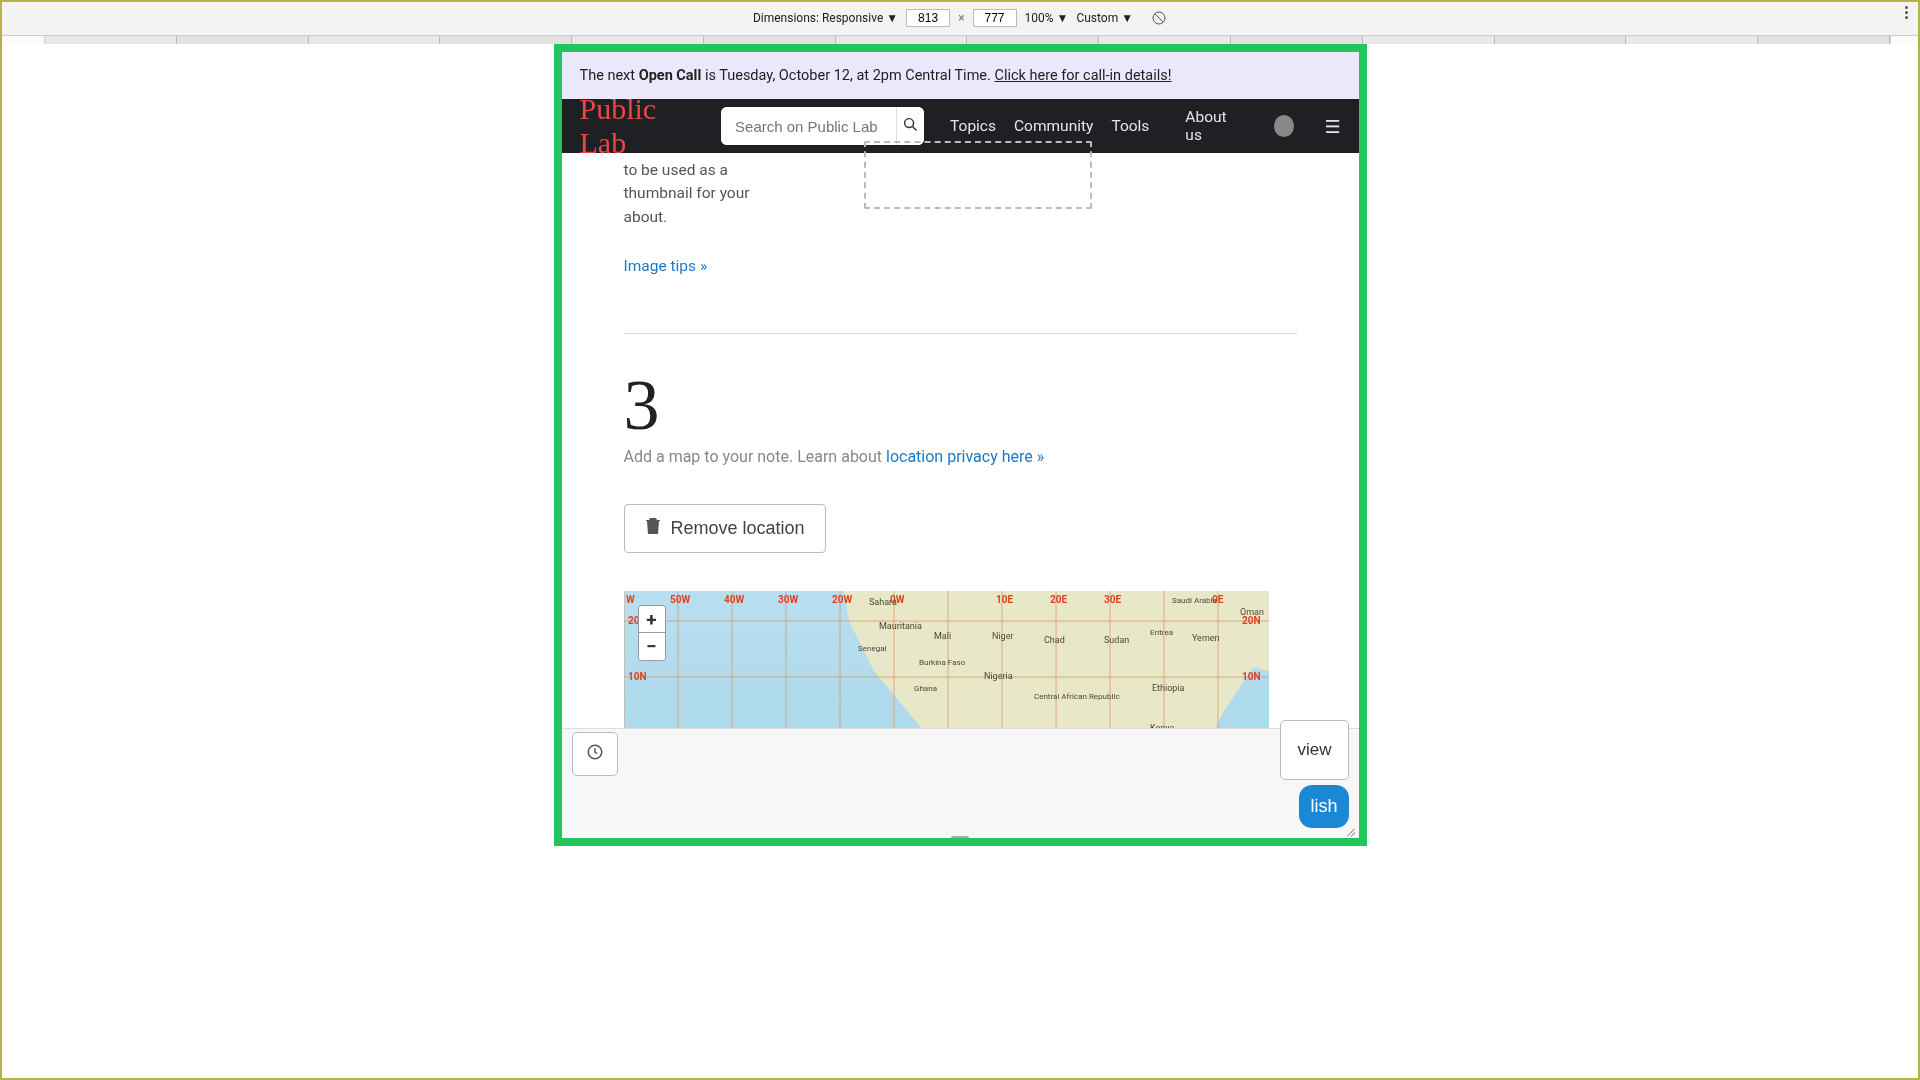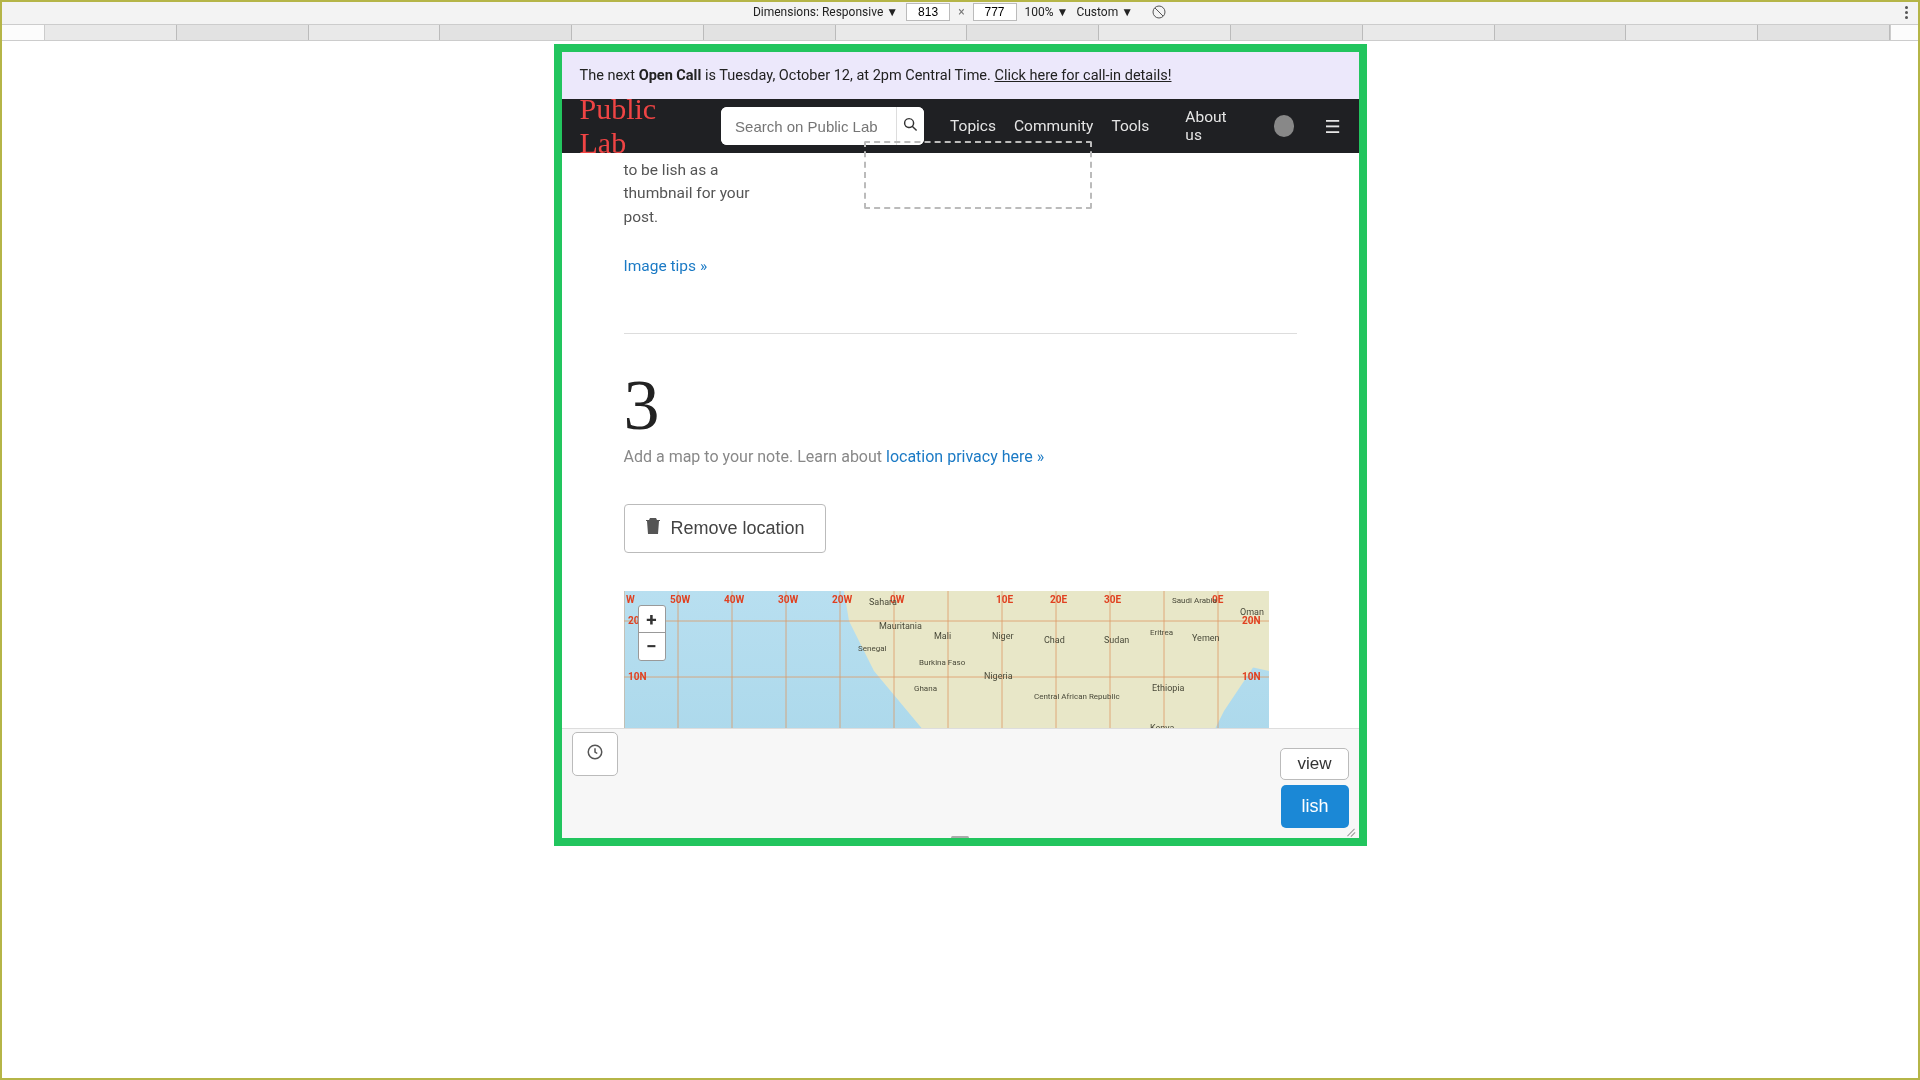--- a/index.html
+++ b/index.html
@@ -1,19 +1,19 @@
 <!DOCTYPE html>
 <html><head>
 <meta charset="utf-8">
 <style>
 * { margin: 0; padding: 0; box-sizing: border-box; }
 body { font-family: -apple-system, BlinkMacSystemFont, "Segoe UI", Roboto, sans-serif; background: #fff; overflow: hidden; }
 
 
-.devtools-bar { height: 25px; background: #f3f3f3; border-bottom: 1px solid #ccc; display: flex; align-items: center; justify-content: center; font-size: 12px; color: #222; position: relative; }
+.devtools-bar { height: 36px; background: #f3f3f3; border-bottom: 1px solid #ccc; display: flex; align-items: center; justify-content: center; font-size: 12px; color: #222; position: relative; }
 .devtools-bar .group { display: flex; align-items: center; gap: 8px; }
 .dim-input { width: 44px; height: 18px; border: 1px solid #bbb; text-align: center; font-size: 12px; background: #fff; }
 .dim-sep { color: #777; }
 .dd { cursor: pointer; }
 .rotate-icon { margin-left: 10px; width: 16px; height: 16px; }
 .rotate-icon svg { width: 16px; height: 16px; stroke: #555; fill: none; stroke-width: 1.5; }
 .kebab { position: absolute; right: 12px; top: 6px; display: flex; flex-direction: column; gap: 2px; cursor: pointer; }
 .kebab span { width: 3px; height: 3px; background: #555; border-radius: 50%; }
 
 
@@ -74,22 +74,22 @@
 .map-svg { position: absolute; inset: 0; }
 .gridline { stroke: #d96; stroke-width: 0.8; }
 .gridlabel { fill: #e04020; font-size: 10px; font-weight: bold; }
 .landlabel { fill: #4a4a3a; font-size: 9px; }
 .landlabel.small { font-size: 8px; }
 
 
 .editor-footer { position: absolute; left: 0; right: 0; bottom: 0; height: 110px; background: #f7f7f7; border-top: 1px solid #ddd; pointer-events: none; }
 .clock-btn { position: absolute; left: 10px; bottom: 62px; width: 46px; height: 44px; border: 1px solid #bbb; border-radius: 5px; background: #fff; display: flex; align-items: center; justify-content: center; pointer-events: auto; }
 .clock-btn svg { width: 18px; height: 18px; stroke: #555; fill: none; stroke-width: 2; }
-.preview-btn { position: absolute; right: 10px; bottom: 58px; border: 1px solid #bbb; background: #fff; border-radius: 5px; padding: 5px 16px; font-size: 17px; color: #333; pointer-events: auto; }
-.publish-btn { position: absolute; right: 10px; bottom: 10px; background: #1b88d6; color: #fff; border: none; border-radius: 5px; padding: 11px 20px; font-size: 18px; pointer-events: auto; }
+.preview-btn { position: absolute; right: 10px; bottom: 58px; border: 1px solid #bbb; background: #fff; border-radius: 5px; padding: 19px 16px; font-size: 17px; color: #333; pointer-events: auto; }
+.publish-btn { position: absolute; right: 10px; bottom: 10px; background: #1b88d6; color: #fff; border: none; border-radius: 13px; padding: 11px 11px; font-size: 18px; pointer-events: auto; }
 
 
 .outer-frame { position: fixed; inset: 0; border: 2px solid #b5b547; pointer-events: none; }
 </style>
 </head>
 <body>
 
 <div class="devtools-bar">
   <div class="group">
     <span class="dd">Dimensions: Responsive ▼</span>
@@ -157,21 +157,21 @@
           <a href="#">Tools</a>
         </div>
         <div class="nav-spacer"></div>
         <div class="about">About us</div>
         <div class="avatar"></div>
         <div class="menu-icon">☰</div>
       </div>
 
       <div class="content">
         <div style="position:relative; height: 90px;">
-          <div class="thumb-text">to be lish as a thumbnail for your post.</div>
+          <div class="thumb-text">to be used as a thumbnail for your about.</div>
           <div class="dropzone"></div>
         </div>
         <div class="image-tips">Image tips »</div>
 
         <hr class="sep">
 
         <div class="step-num">3</div>
         <div class="map-desc">
           <span>Add a map to your note. Learn about </span><a href="#">location privacy here »</a>
         </div>

